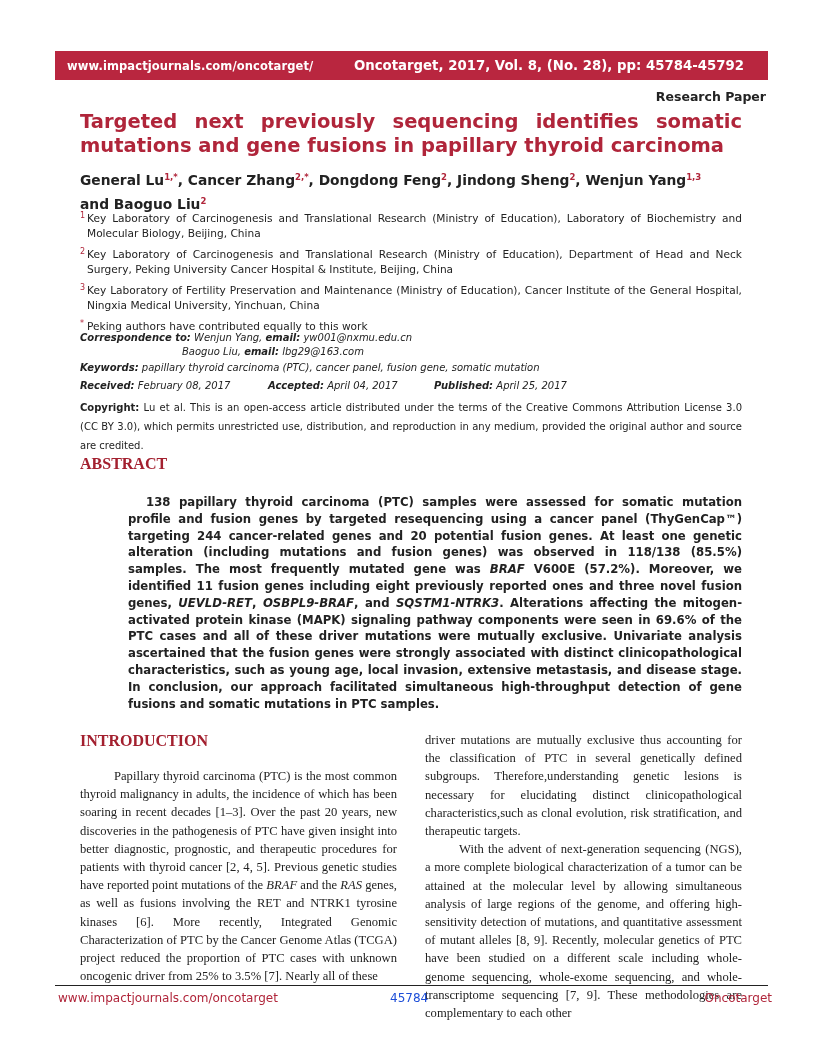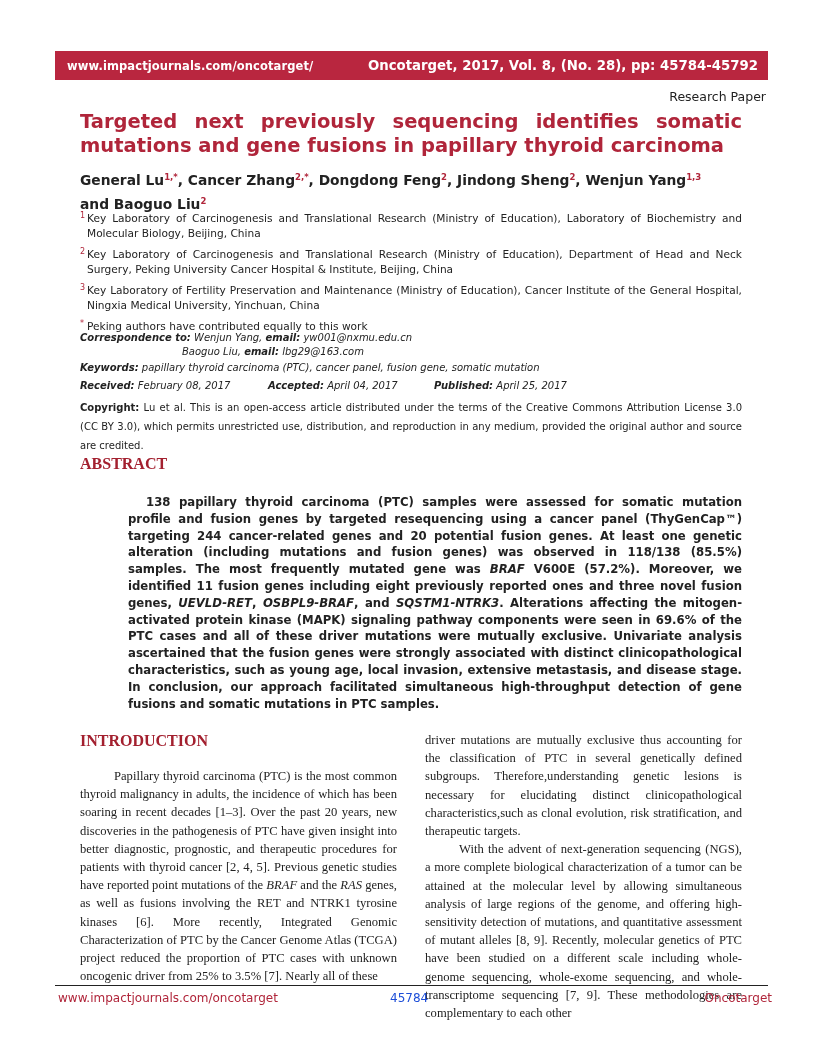--- a/index.html
+++ b/index.html
@@ -2,28 +2,28 @@
 <html><head>
   <meta charset="utf-8">
   <style>
     html, body { margin: 0; padding: 0; background: #ffffff; }
     body { width: 816px; height: 1056px; position: relative; overflow: hidden; color: #1a1a1a; }
     .page { position: absolute; left: 0; top: 0; width: 816px; height: 1056px; }
 
     .banner {
       position: absolute; left: 55px; top: 51px; width: 713px; height: 29px;
       background: #b9263f; color: #fff; display: flex; align-items: center; justify-content: space-between;
-      box-sizing: border-box; padding: 0 10px 0 12px;
+      box-sizing: border-box; padding: 0 24px 0 12px;
     }
     .banner .url { font-family: "DejaVu Sans", sans-serif; font-size: 11.5px; font-weight: bold; letter-spacing: 0.1px; }
     .banner .cite { font-family: "DejaVu Sans", sans-serif; font-size: 13.3px; font-weight: bold; }
 
     .paper-type {
       position: absolute; right: 50px; top: 89px; font-family: "DejaVu Sans", sans-serif;
-      font-size: 12.5px; font-weight: normal; color: #222;
+      font-size: 12.5px; font-weight: bold; color: #222;
     }
 
     .title {
       position: absolute; left: 80px; top: 110px; width: 662px; margin: 0;
       font-family: "DejaVu Sans", sans-serif; font-weight: bold; font-size: 19.5px; line-height: 24px;
       color: #b0253a; text-align: justify; text-align-last: left;
     }
     .title .line1 { display: block; text-align: justify; text-align-last: justify; }
 
     .authors {

